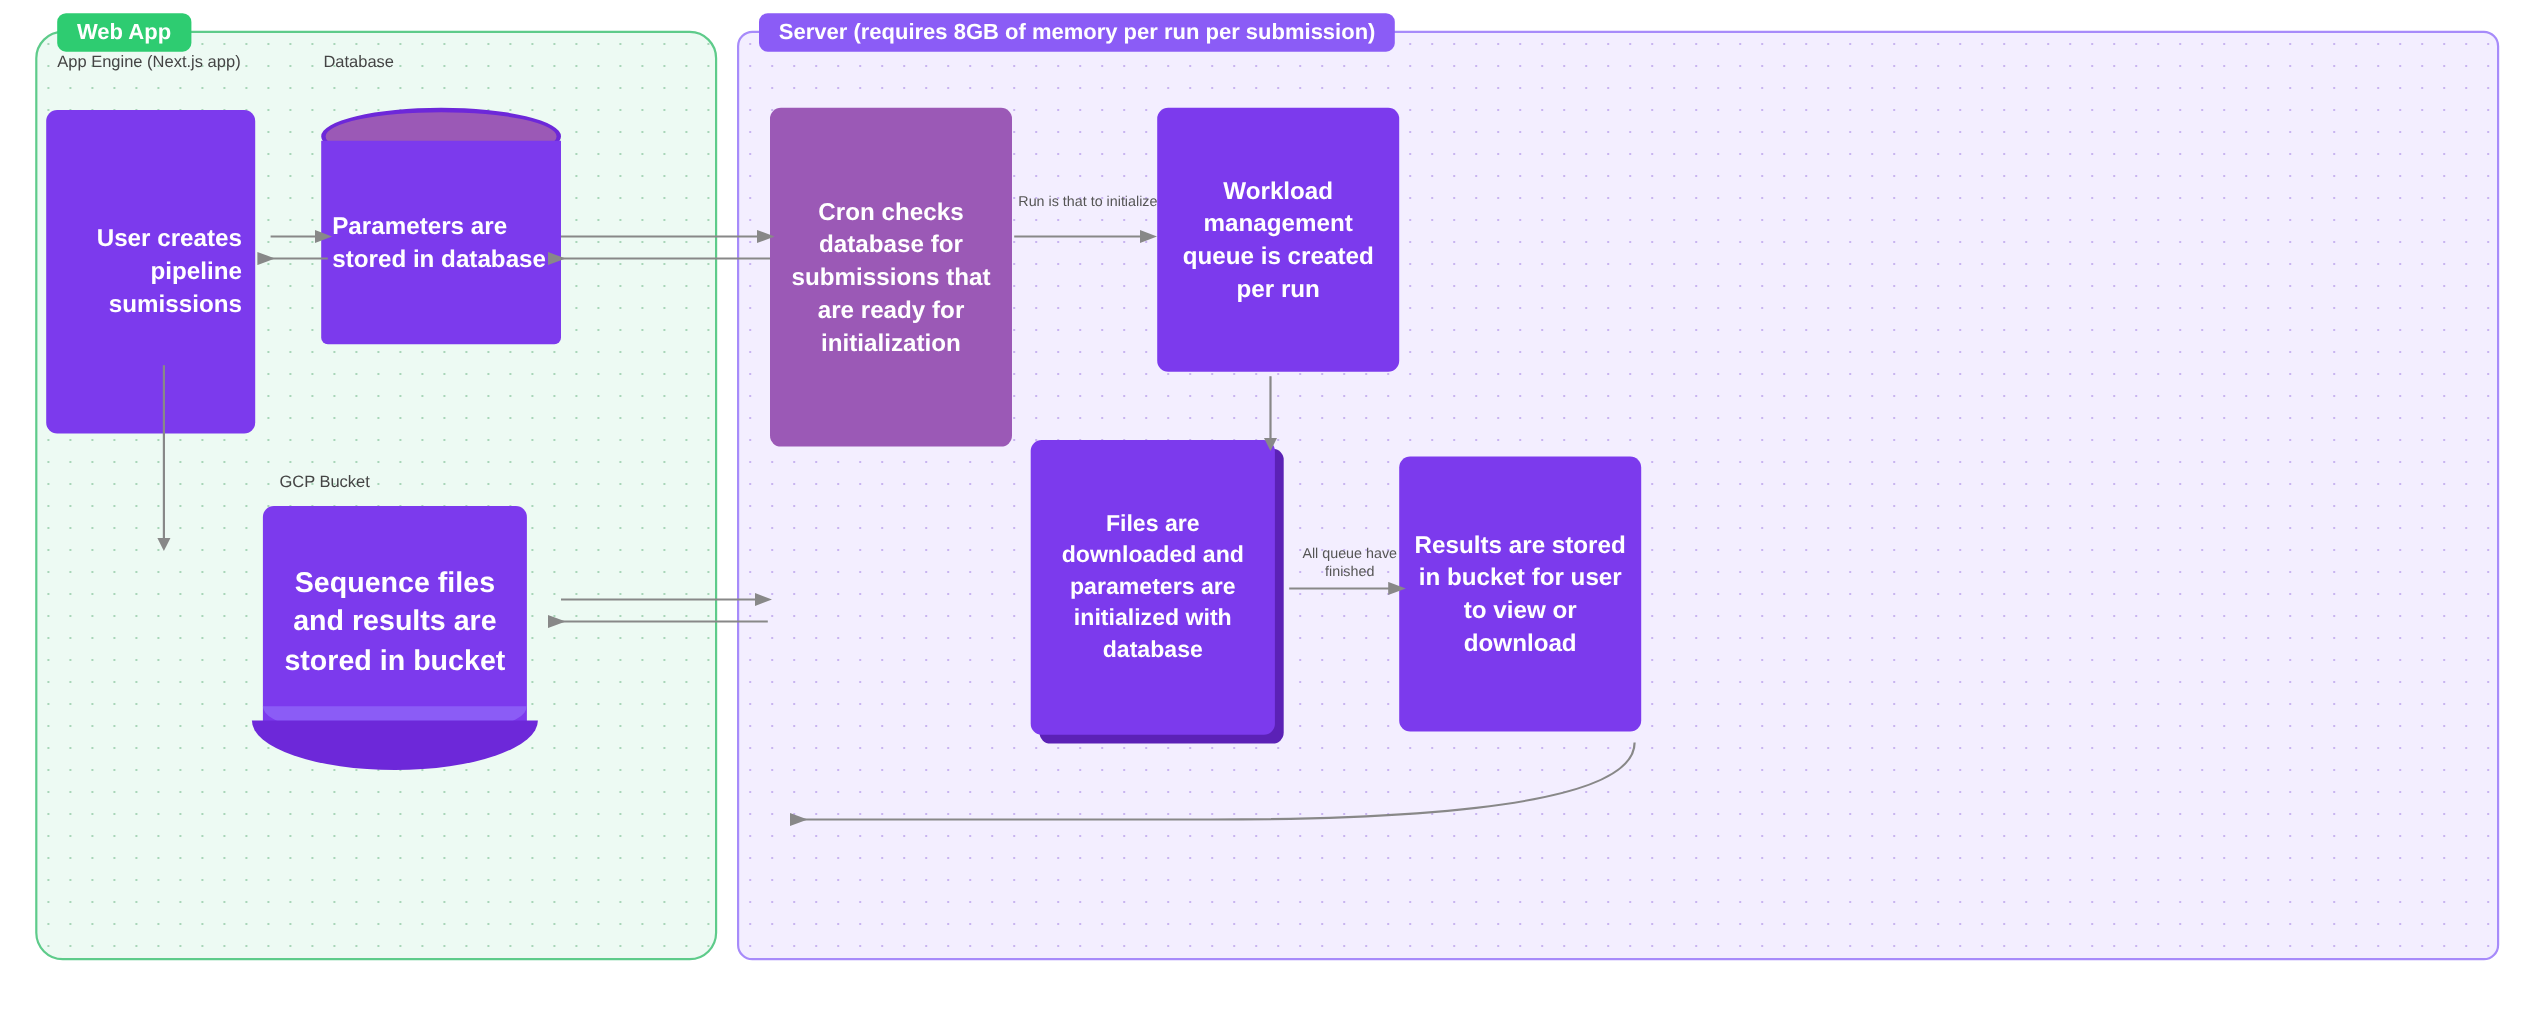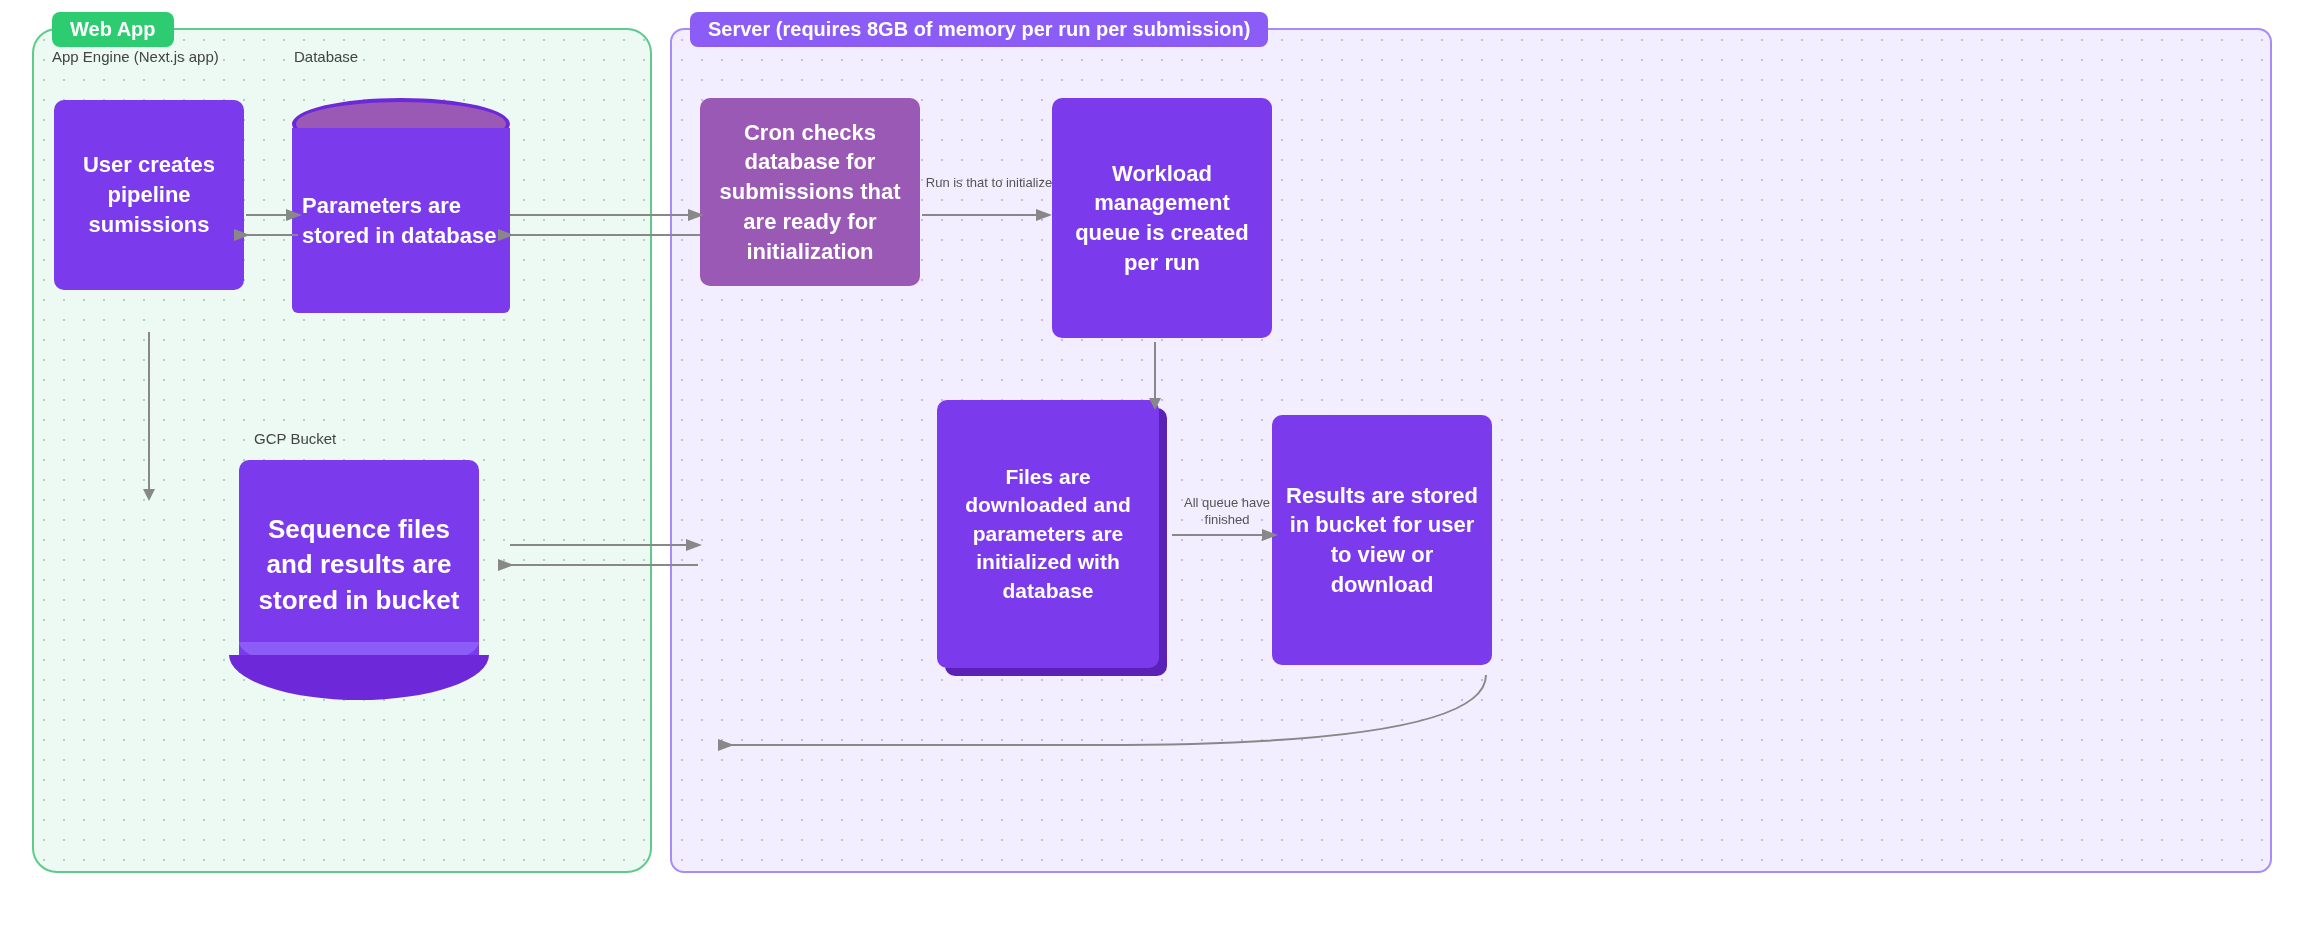--- a/index.html
+++ b/index.html
@@ -99,23 +99,24 @@
       align-items: center;
       justify-content: center;
       line-height: 1.35;
       padding: 16px 12px;
     }
 
     
     .user-creates-box {
       position: absolute;
       top: 70px;
-      left: 20px;
+      left: 8px;
       width: 190px;
-      height: 190px;
+      height: 294px;
+      text-align: right;
     }
 
     
     .db-cylinder {
       position: absolute;
       top: 68px;
       left: 258px;
       width: 218px;
       height: 240px;
     }
@@ -207,21 +208,21 @@
       height: 845px;
       padding: 20px 30px;
     }
 
     
     .cron-box {
       position: absolute;
       top: 68px;
       left: 28px;
       width: 220px;
-      height: 188px;
+      height: 308px;
     }
 
     .workload-box {
       position: absolute;
       top: 68px;
       left: 380px;
       width: 220px;
       height: 240px;
     }
 

